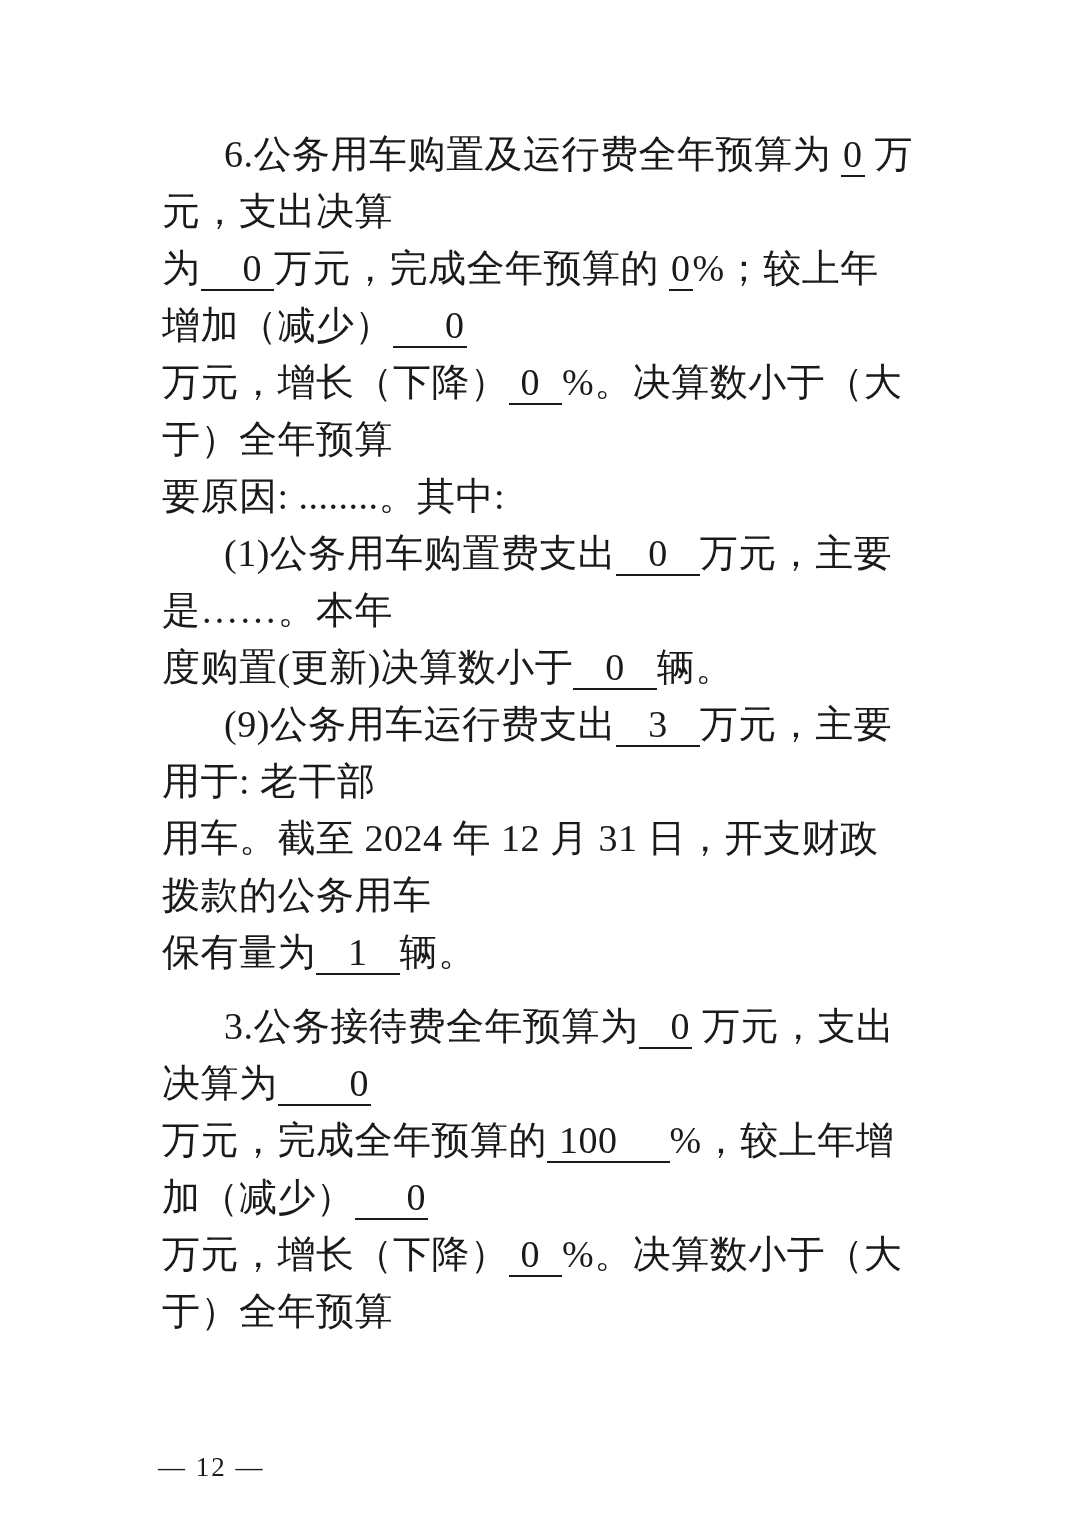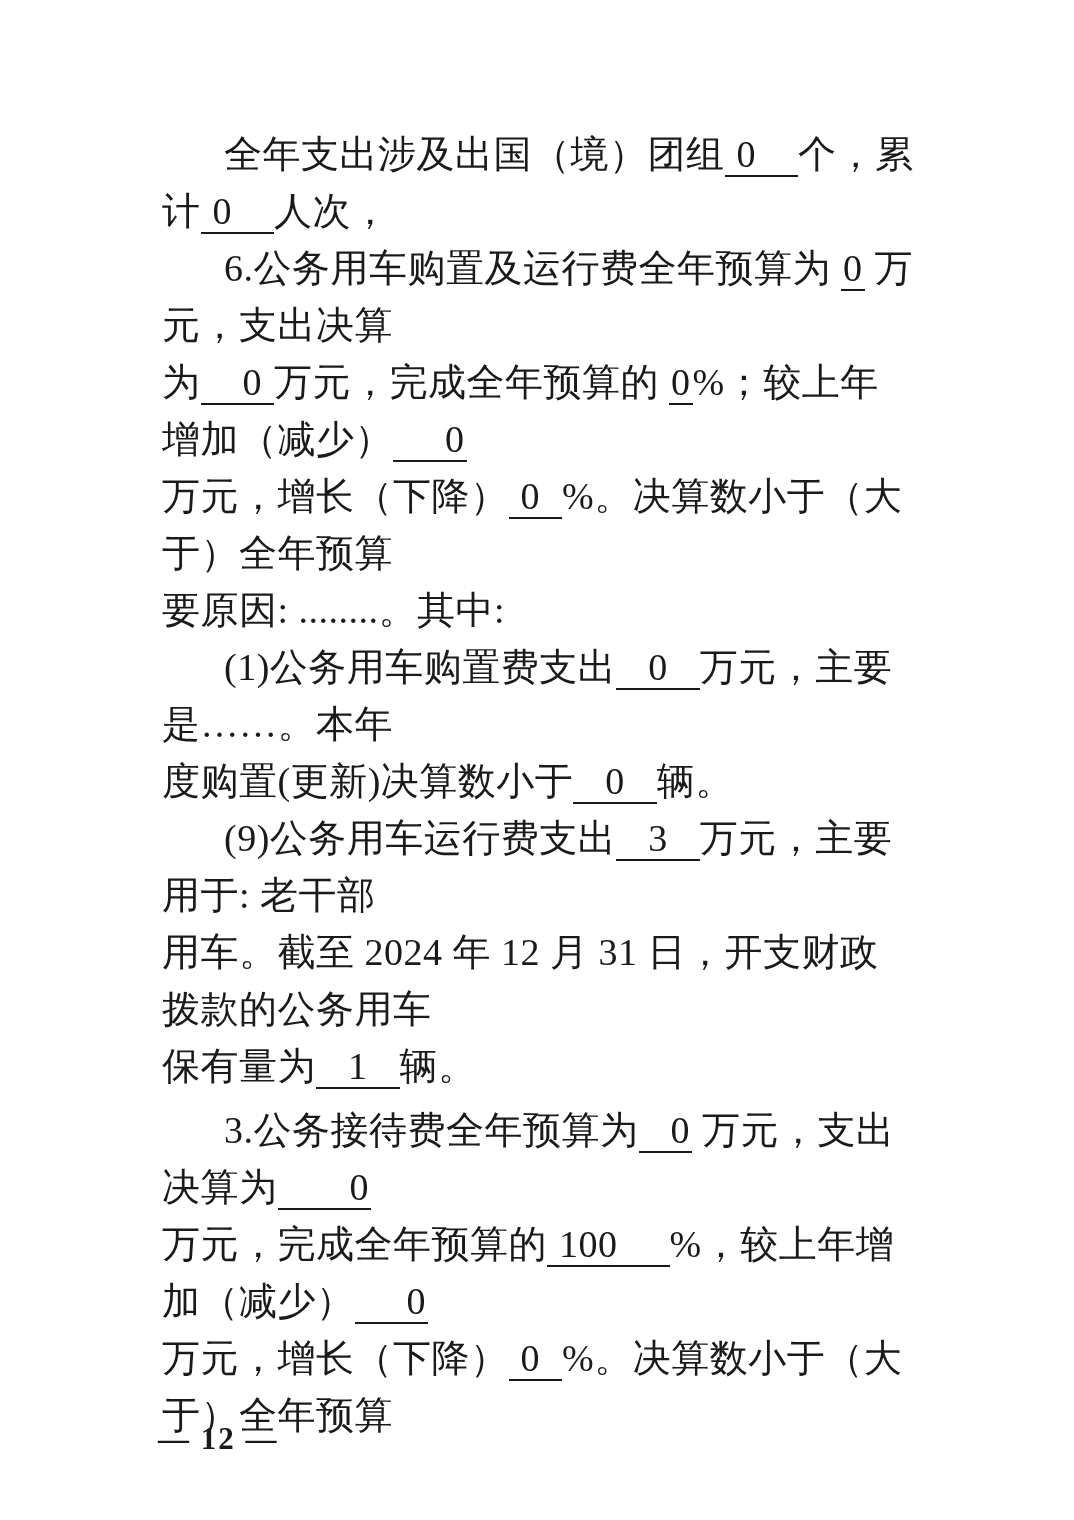--- a/index.html
+++ b/index.html
@@ -26,43 +26,41 @@
     letter-spacing: 0.5px;
   }
   .line {
     white-space: pre-wrap;
     min-height: 57px;
   }
   .line.indent {
     text-indent: 62px;
   }
   .line.gap {
-    margin-top: 7px;
+    margin-top: 17px;
   }
   .blank {
     white-space: pre;
     border-bottom: 2px solid #1a1a1a;
     padding: 0 2px;
   }
   .footer {
     position: absolute;
     left: 158px;
-    top: 1421px;
-    font-size: 31px;
+    top: 1452px;
+    font-size: 27px;
     letter-spacing: 2px;
     color: #1a1a1a;
-    font-weight: bold;
   }
 </style>
 </head>
 <body>
 
 <div class="page">
   <div class="content">
-      <div class="line indent"><span>全年支出涉及出国（境）团组</span><span class="blank"> 0    </span><span>个，累计</span><span class="blank"> 0    </span><span>人次，</span></div>
       <div class="line indent"><span>6.公务用车购置及运行费全年预算为 </span><span class="blank">0</span><span> 万元，支出决算</span></div>
       <div class="line"><span>为</span><span class="blank">    0 </span><span>万元，完成全年预算的 </span><span class="blank">0</span><span>%；较上年增加（减少）</span><span class="blank">     0</span></div>
       <div class="line"><span>万元，增长（下降）</span><span class="blank"> 0  </span><span>%。决算数小于（大于）全年预算</span></div>
       <div class="line"><span>要原因: ........。其中:</span></div>
       <div class="line indent"><span>(1)公务用车购置费支出</span><span class="blank">   0   </span><span>万元，主要是……。本年</span></div>
       <div class="line"><span>度购置(更新)决算数小于</span><span class="blank">   0   </span><span>辆。</span></div>
       <div class="line indent"><span>(9)公务用车运行费支出</span><span class="blank">   3   </span><span>万元，主要用于: 老干部</span></div>
       <div class="line"><span>用车。截至 2024 年 12 月 31 日，开支财政拨款的公务用车</span></div>
       <div class="line"><span>保有量为</span><span class="blank">   1   </span><span>辆。</span></div>
       <div class="line indent gap"><span>3.公务接待费全年预算为</span><span class="blank">   0</span><span> 万元，支出决算为</span><span class="blank">       0</span></div>

